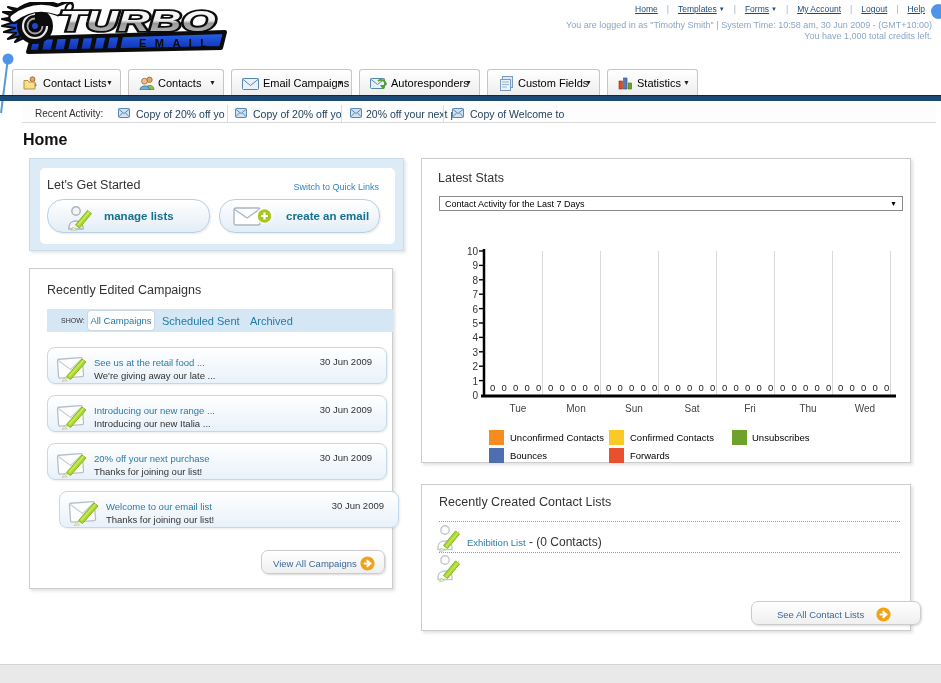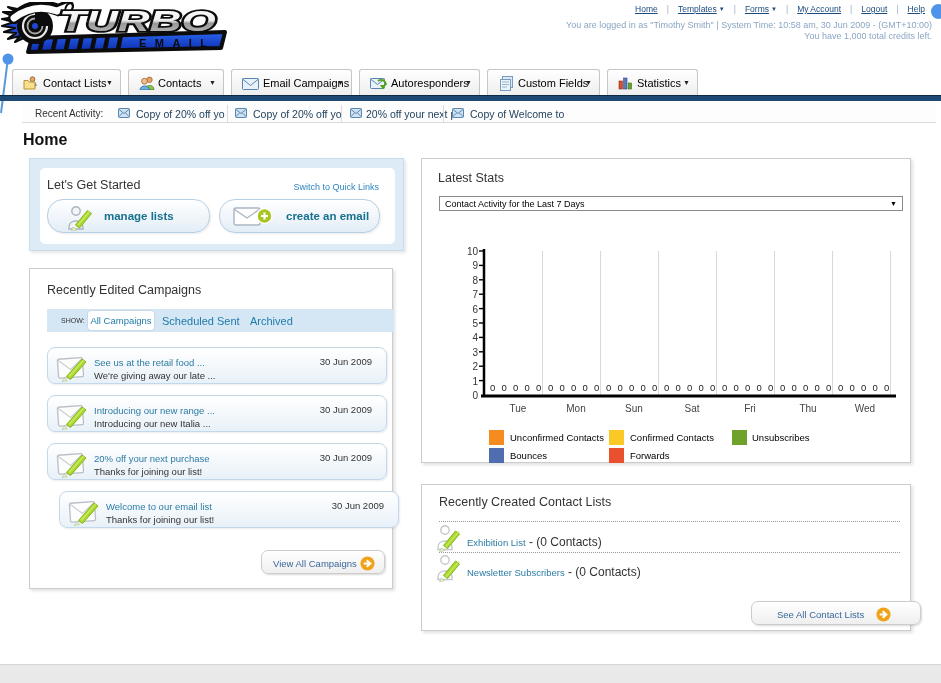--- a/index.html
+++ b/index.html
@@ -435,21 +435,20 @@
   </svg>
   <div class="abs" style="left:45px; top:47px; white-space:nowrap;"><span class="listlink">Exhibition List</span><span class="listtxt"> - (0 Contacts)</span></div>
   <div class="dotline" style="top:67px;"></div>
   <svg width="26" height="28" viewBox="0 0 26 28" style="position:absolute;left:15px;top:69px;">
     <circle cx="8" cy="6" r="4.2" fill="none" stroke="#c2c8ce" stroke-width="1.4"></circle>
     <path d="M1 23 C1 15 15 15 15 23 L15 25.5 L1 25.5 Z" fill="none" stroke="#c2c8ce" stroke-width="1.4"></path>
     <path d="M4 24 L7.5 26.5 L2.5 28 Z" fill="#e8f0d0" stroke="#b8c890" stroke-width="0.7"></path>
     <path d="M6.5 21.5 L10.5 24.5 L22.5 10 L18.5 7 Z" fill="#a8d92c" stroke="#8ab31c" stroke-width="1"></path>
     <path d="M8.8 22.8 L22 7.5" fill="none" stroke="#c4e85c" stroke-width="1.5" opacity="0.9"></path>
   </svg>
-  <div class="abs" style="left:45px; top:77px; white-space:nowrap;"><span class="listlink">Newsletter Subscribers</span><span class="listtxt"> - (0 Contacts)</span></div>
   <div class="okbtn" style="left:329px; top:116px; width:170px;">
     <span class="bt" style="left:25px">See All Contact Lists</span>
     <svg style="left:124px" width="15" height="15" viewBox="0 0 18 18">
       <circle cx="9" cy="9" r="8.5" fill="#f0a218"></circle>
       <path d="M4.5 9 H11 M8 5 L12.5 9 L8 13" stroke="#ffffff" stroke-width="2.4" fill="none"></path>
     </svg>
   </div>
 </div>
 <div id="footstrip"></div>
 </div>

